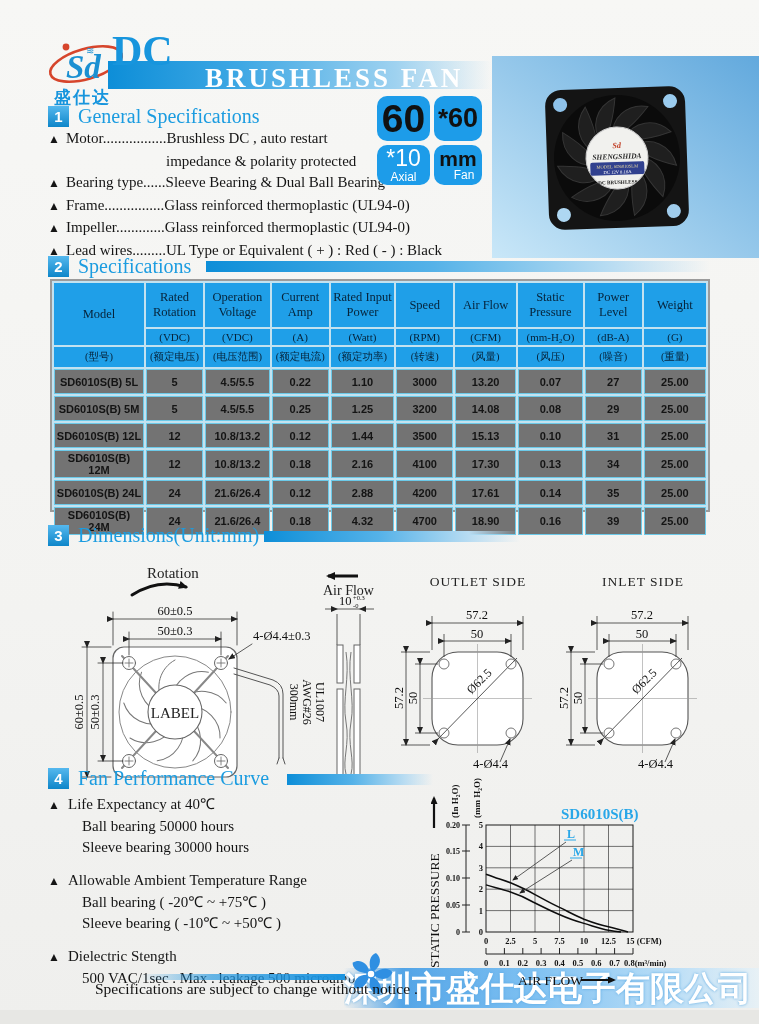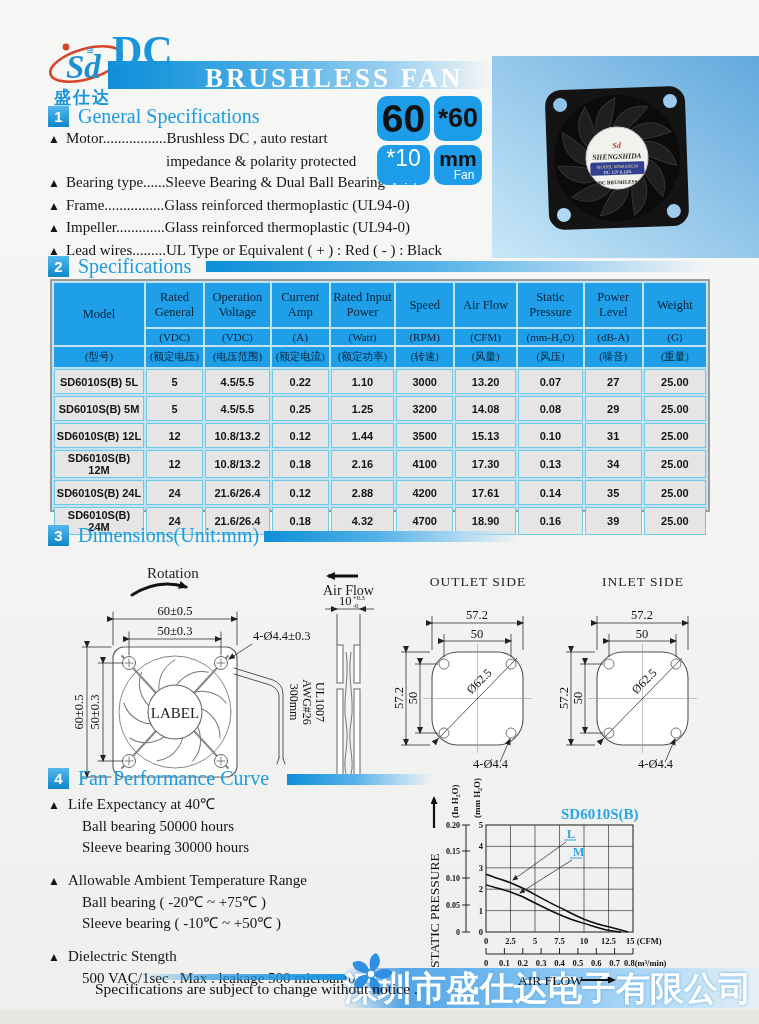--- a/index.html
+++ b/index.html
@@ -27,21 +27,21 @@
   .perf-line{font-size:15px;color:#151515;line-height:21px;white-space:nowrap;}
   .perf-line .mark{display:inline-block;width:20px;font-size:12px;}
   .indent1{padding-left:34px;}
   
   #spec-panel{background:#c3e2f0;border:2px solid #9b9b9b;box-sizing:border-box;}
   table.spec{border-collapse:separate;border-spacing:2px;width:100%;table-layout:fixed;}
   table.spec td{text-align:center;vertical-align:middle;overflow:hidden;}
   td.h{background:#1f9fe8;color:#06233a;font-family:"Liberation Serif",serif;font-size:12.5px;line-height:1.2;}
   td.hu{background:#1f9fe8;color:#06233a;font-size:11px;}
   td.hc{background:#1f9fe8;color:#06233a;font-size:10.5px;}
-  td.d{background:#e5e5e5;border:1px solid #6cc9e8;font-family:"Liberation Sans",sans-serif;
+  td.d{background:#737373;border:1px solid #6cc9e8;font-family:"Liberation Sans",sans-serif;
        font-weight:bold;font-size:11px;color:#141414;height:21px;}
   
   .note{font-size:15.5px;color:#111;}
   .wm{color:#ffffff;font-family:"Liberation Sans",sans-serif;font-weight:bold;font-size:34px;line-height:40px;
       white-space:nowrap;overflow:hidden;text-shadow:0 0 3px #5aa8e2;
       background:linear-gradient(90deg,rgba(90,170,235,0) 0%,rgba(70,158,230,0.92) 14%,rgba(120,190,242,0.95) 45%,rgba(175,218,248,0.85) 78%,rgba(225,242,252,0.55) 100%);}
   .under-bar{height:6px;background:linear-gradient(90deg,rgba(27,148,224,0) 0%,rgba(27,148,224,0.65) 35%,#1b94e0 100%);}
   svg text{font-family:"Liberation Serif",serif;}
   .bottom-strip{background:#e7e7e4;}
 </style>
@@ -80,21 +80,21 @@
 
   <div class="abs" style="left:377px;top:96px;width:104px;">
     <div class="badge abs" style="left:0;top:0;width:53px;height:45px;">
       <div class="big-black" style="font-size:39px;margin-top:3px;">60</div>
     </div>
     <div class="badge abs" style="left:57px;top:0;width:48px;height:45px;">
       <div style="margin-top:9px;"><span class="big-black" style="font-size:26px;">*</span><span class="big-black" style="font-size:27px;">60</span></div>
     </div>
     <div class="badge abs" style="left:0;top:49px;width:53px;height:40px;">
       <div style="font-size:23px;margin-top:2px;"><span>*</span><span>10</span></div>
-      <div style="font-size:12px;margin-top:12px;">Axial</div>
+      <div style="font-size:12px;margin-top:1px;">Axial</div>
     </div>
     <div class="badge abs" style="left:57px;top:49px;width:48px;height:40px;">
       <div class="big-black" style="font-size:21px;margin-top:3px;">mm</div>
       <div style="font-size:12px;margin-top:0;padding-left:12px;">Fan</div>
     </div>
   </div>
 
   <div class="abs" style="left:492px;top:56px;width:267px;height:202px;">
     <svg width="267" height="202" viewBox="0 0 267 202">
       <defs>
@@ -150,21 +150,21 @@
         <col style="width:10.0%">
           <col style="width:9.0%">
           <col style="width:9.6%">
           <col style="width:10.2%">
         <col style="width:9.0%">
           <col style="width:9.8%">
       </colgroup>
       <tbody>
           <tr style="height:44px;">
         <td class="h" rowspan="2">Model</td>
-        <td class="h">Rated General</td>
+        <td class="h">Rated Rotation</td>
         <td class="h">Operation Voltage</td>
         <td class="h">Current Amp</td>
         <td class="h">Rated Input Power</td>
         <td class="h">Speed</td>
         <td class="h">Air Flow</td>
         <td class="h">Static Pressure</td>
         <td class="h">Power Level</td>
         <td class="h">Weight</td>
       </tr>
       <tr style="height:16px;">

